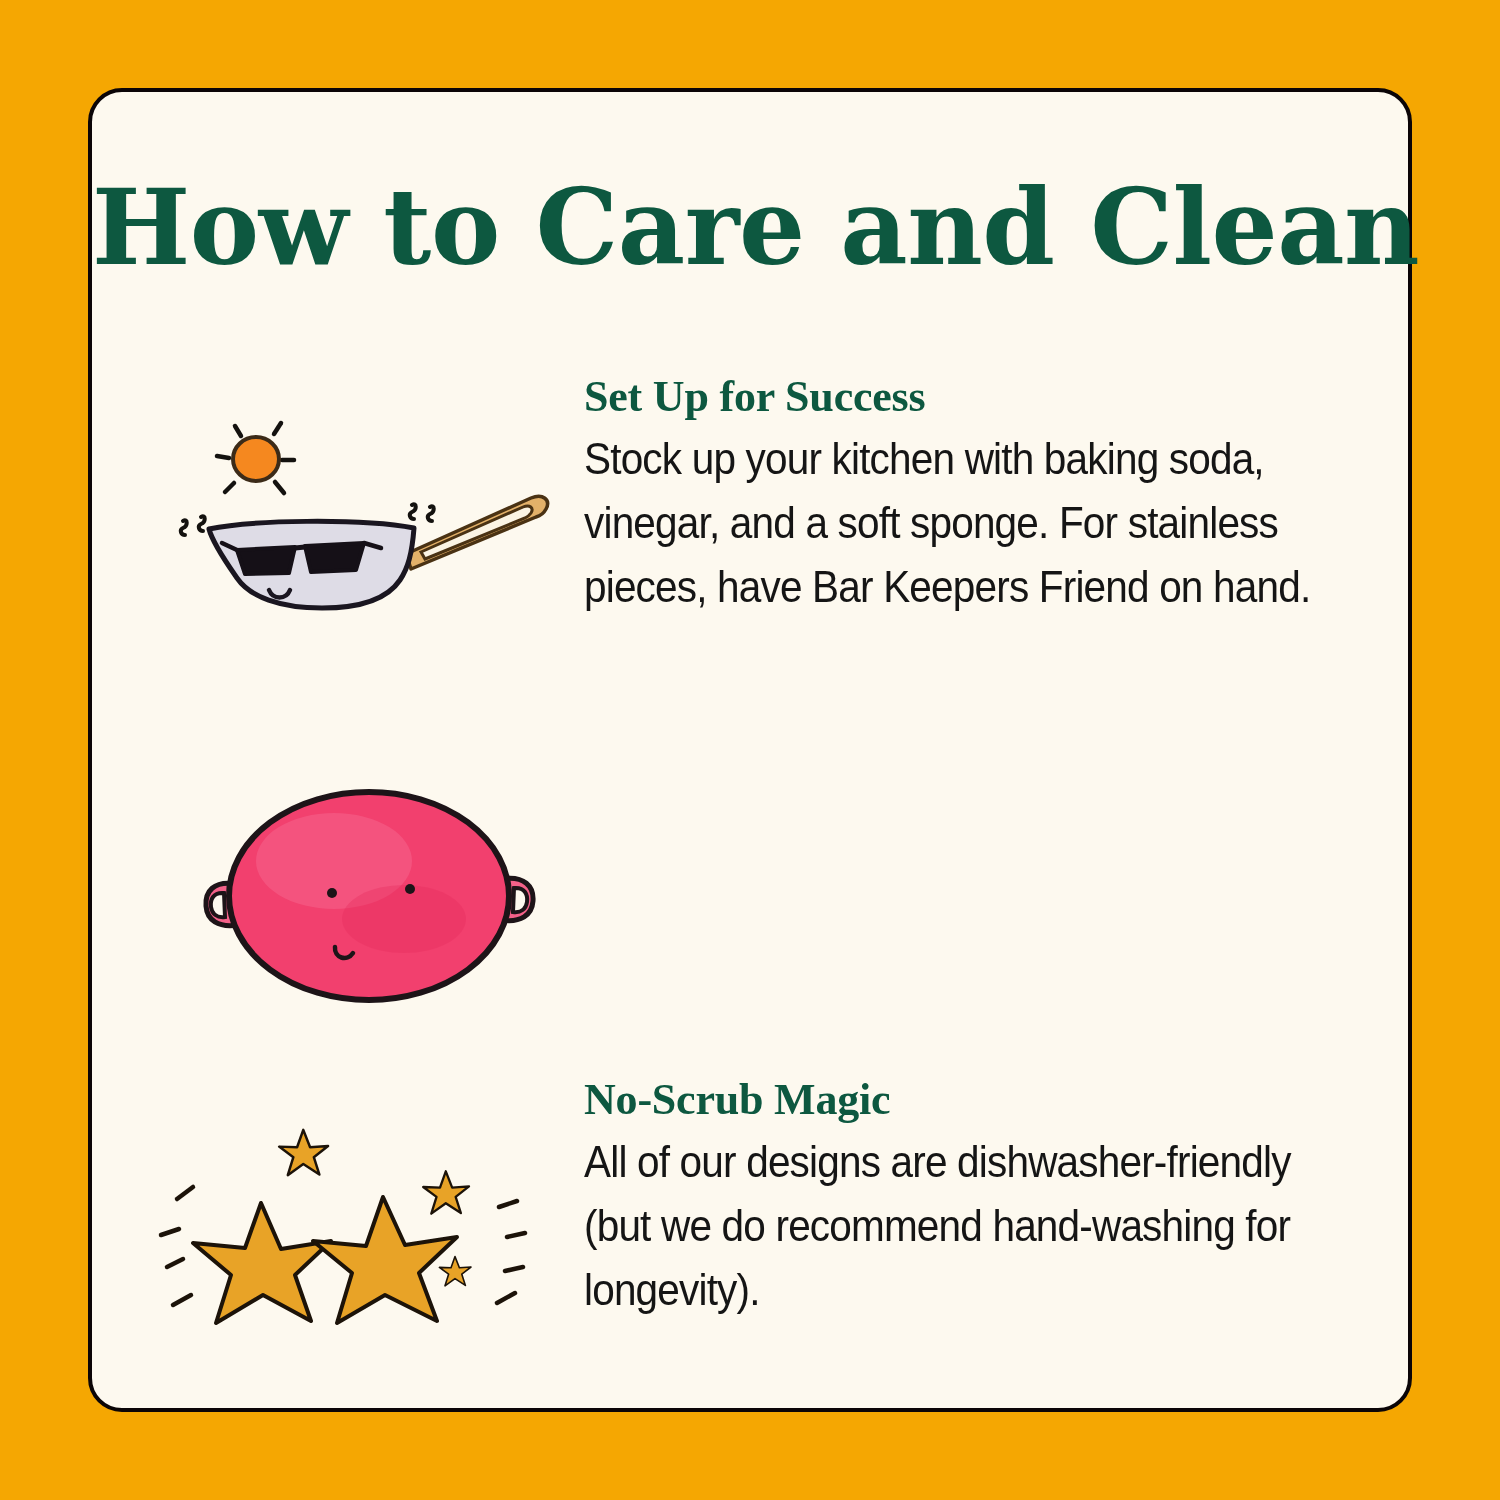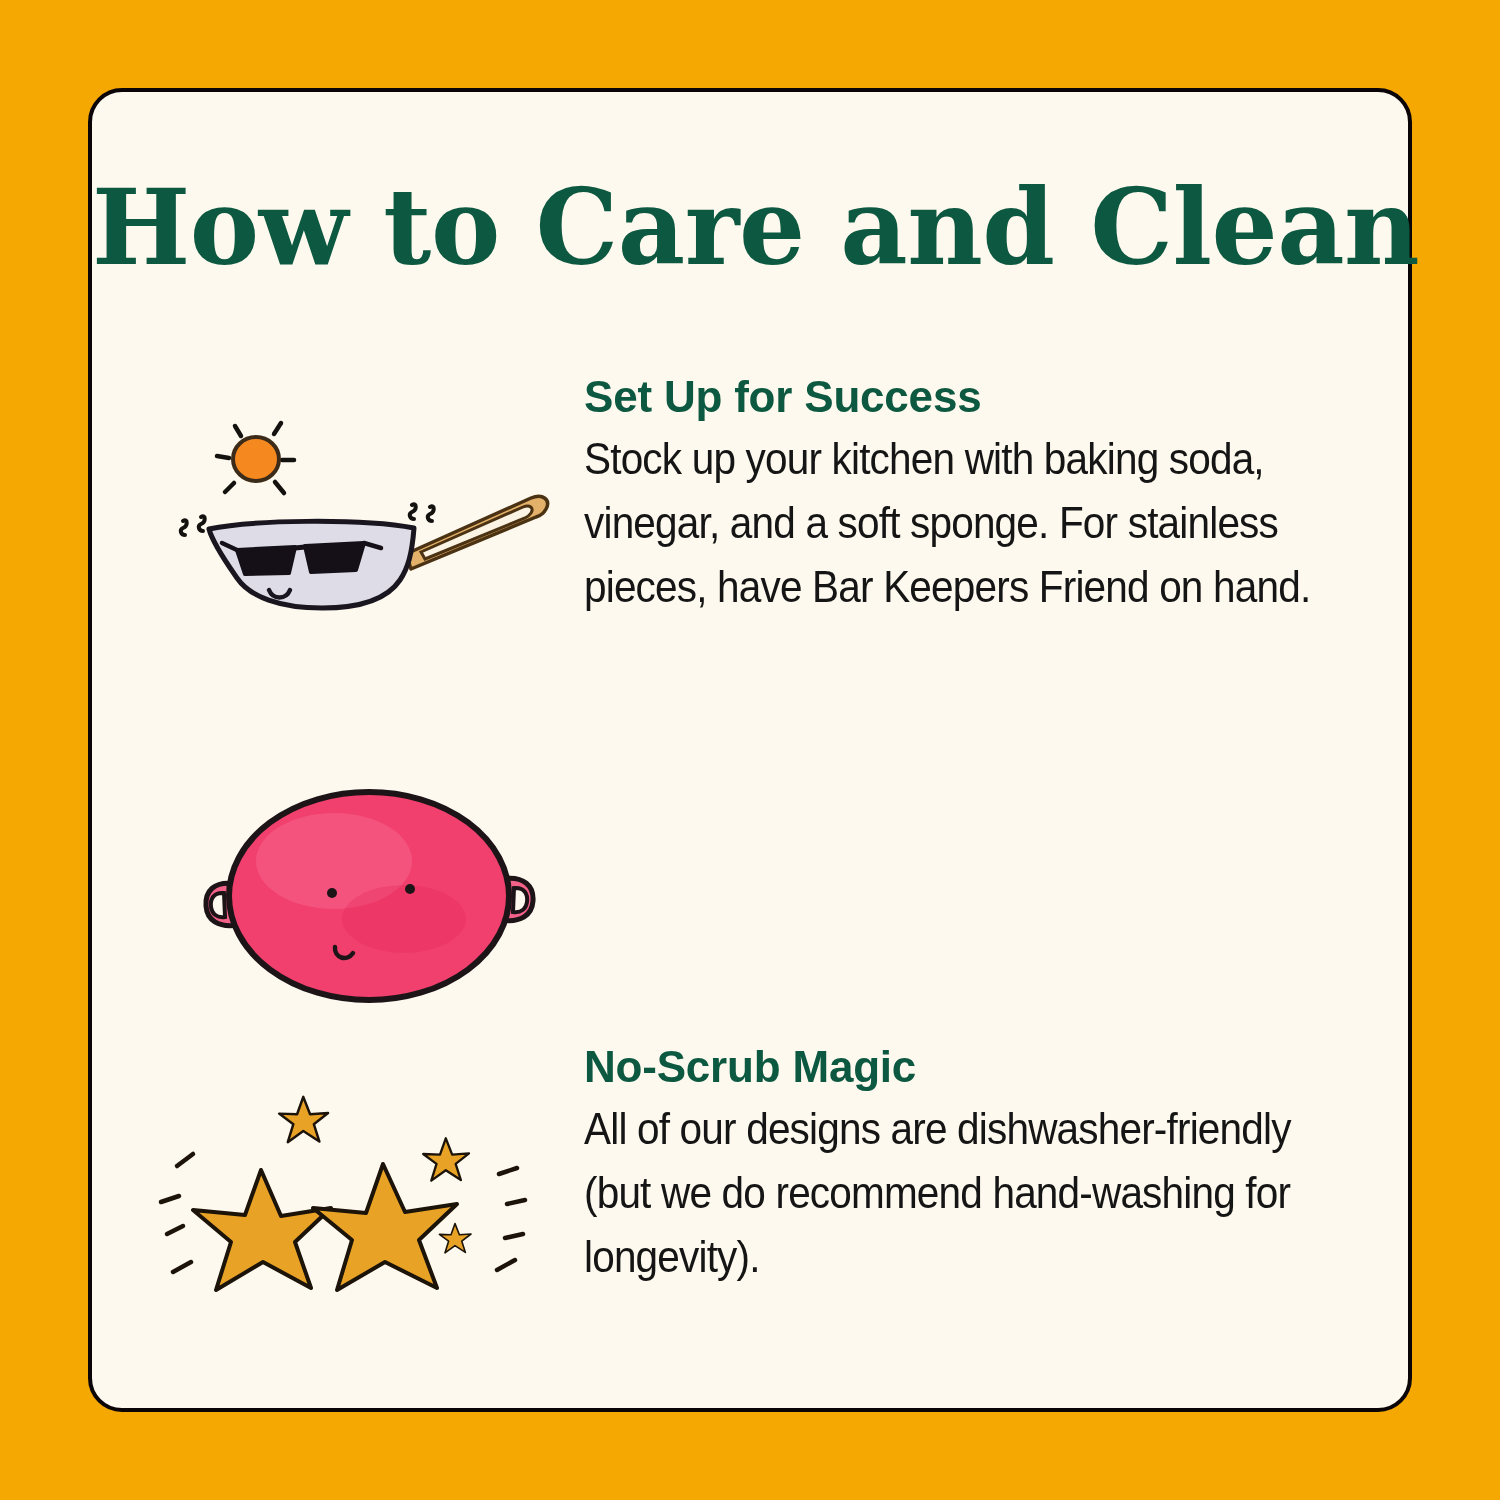--- a/index.html
+++ b/index.html
@@ -54,42 +54,42 @@
   
   .row {
     position: absolute;
     display: flex;
     align-items: flex-start;
     left: 62px;
     width: 1200px;
   }
   .row-1 { top: 272px; }
   .row-2 { top: 645px; }
-  .row-3 { top: 942px; }
+  .row-3 { top: 975px; }
 
   .art {
     position: relative;
     width: 430px;
     flex: 0 0 430px;
     display: flex;
     align-items: center;
     justify-content: center;
   }
   .art-1 { height: 280px; }
   .art-2 { height: 280px; padding-top: 34px; box-sizing: border-box;}
   .art-3 { height: 265px; padding-top: 60px; box-sizing: border-box;}
 
   .copy {
     flex: 1 1 auto;
     padding-top: 8px;
   }
 
   .sec-heading {
     color: #0D5840;
-    font-family: Liberation Sans, sans-serif;
+    font-family: Liberation Serif, serif;
     font-weight: 700;
     font-size: 44px;
     line-height: 1.12;
     margin: 0 0 6px 0;
     letter-spacing: -0.2px;
     white-space: nowrap;
   }
 
   .sec-body {
     color: #151515;

